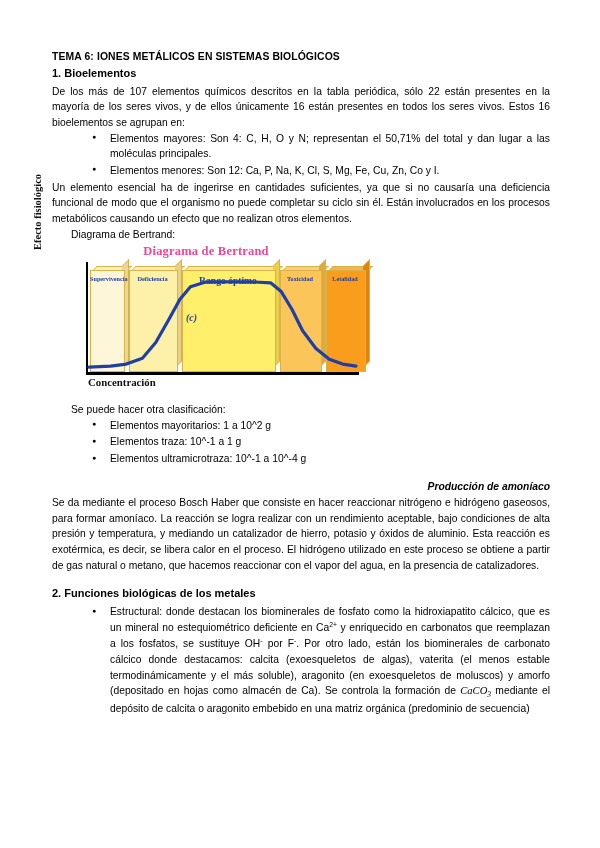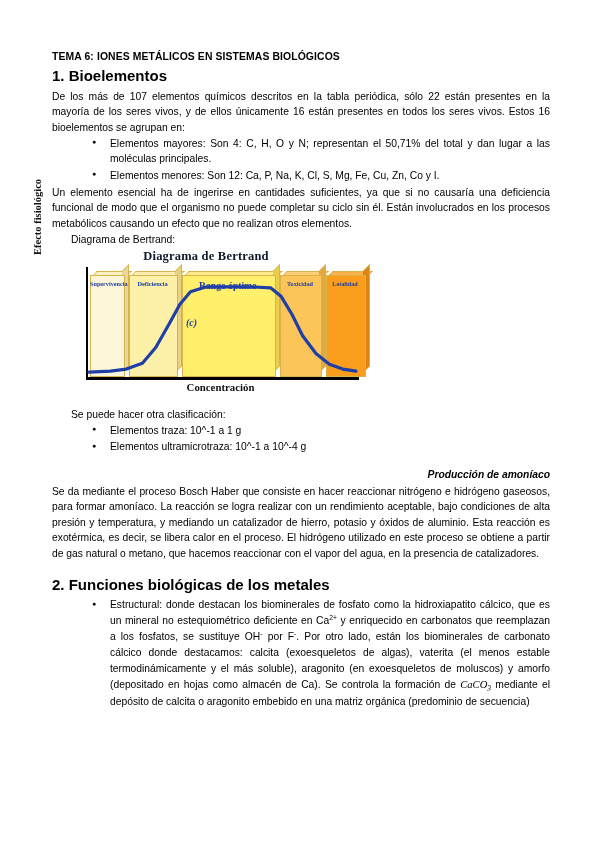--- a/index.html
+++ b/index.html
@@ -22,21 +22,21 @@
     padding: 50px 50px 0 52px;
   }
   .doc-title {
     font-size: 10.4px;
     font-weight: bold;
     letter-spacing: 0.01em;
     margin: 0 0 4px 0;
     line-height: 1.25;
   }
   .section-heading {
-    font-size: 15px;
+    font-size: 11px;
     font-weight: bold;
     margin: 0 0 3px 0;
     line-height: 1.25;
   }
   p.body-text {
     font-size: 10.3px;
     line-height: 1.52;
     margin: 0;
     text-align: justify;
     text-justify: inter-word;
@@ -90,21 +90,21 @@
   }
   .chart-title {
     position: absolute;
     top: 0px;
     left: 0;
     width: 300px;
     text-align: center;
     font-family: "Liberation Serif", serif;
     font-weight: bold;
     font-size: 12.5px;
-    color: #0f172a;
+    color: #ec4899;
     letter-spacing: 0.2px;
   }
   .chart-plot {
     position: absolute;
     left: 32px;
     top: 20px;
     width: 265px;
     height: 108px;
   }
   .y-axis-label {
@@ -119,21 +119,20 @@
     font-size: 10.5px;
     color: #111;
     white-space: nowrap;
     text-align: left;
   }
   .x-axis-label {
     position: absolute;
     left: 32px;
     top: 132px;
     width: 265px;
-    text-align: center;
     font-family: "Liberation Serif", serif;
     font-weight: bold;
     font-size: 10.8px;
     color: #111;
   }
   .axis-line-y {
     position: absolute;
     left: 30px;
     top: 18px;
     width: 2px;
@@ -303,20 +302,21 @@
     <div class="c-annot" style="left:130px; top:68px;">(c)</div>
 
     <div class="x-axis-label">Concentración</div>
   </div>
 
   <div class="gap-sm"></div>
 
   <p class="body-text plain">Se puede hacer otra clasificación:</p>
 
   <ul class="bullets tight">
+    <li>Elementos mayoritarios: 1 a 10^2 g</li>
     <li>Elementos traza: 10^-1 a 1 g</li>
     <li>Elementos ultramicrotraza: 10^-1 a 10^-4 g</li>
   </ul>
 
   <div class="gap-md"></div>
 
   <h3 class="italic-heading">Producción de amoníaco</h3>
 
   <p class="body-text">Se da mediante el proceso Bosch Haber que consiste en hacer reaccionar nitrógeno e hidrógeno gaseosos, para formar amoníaco. La reacción se logra realizar con un rendimiento aceptable, bajo condiciones de alta presión y temperatura, y mediando un catalizador de hierro, potasio y óxidos de aluminio. Esta reacción es exotérmica, es decir, se libera calor en el proceso. El hidrógeno utilizado en este proceso se obtiene a partir de gas natural o metano, que hacemos reaccionar con el vapor del agua, en la presencia de catalizadores.</p>
 

